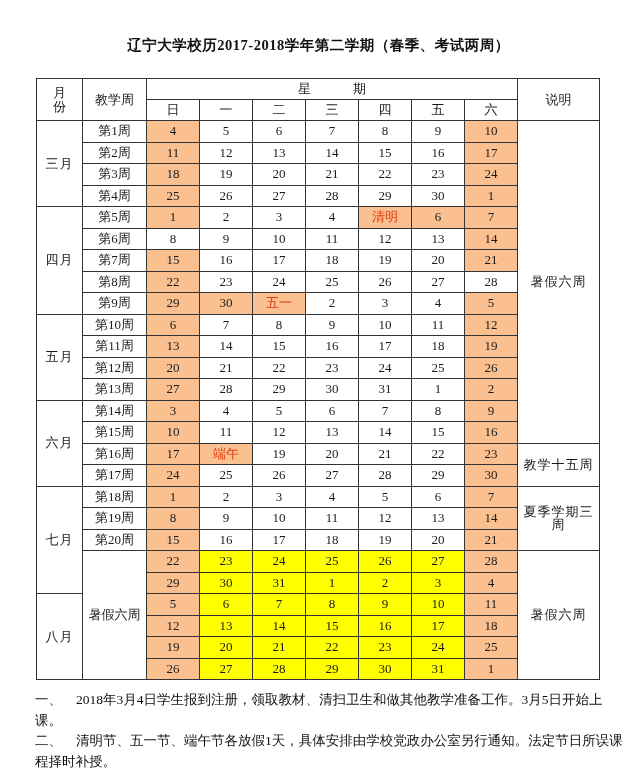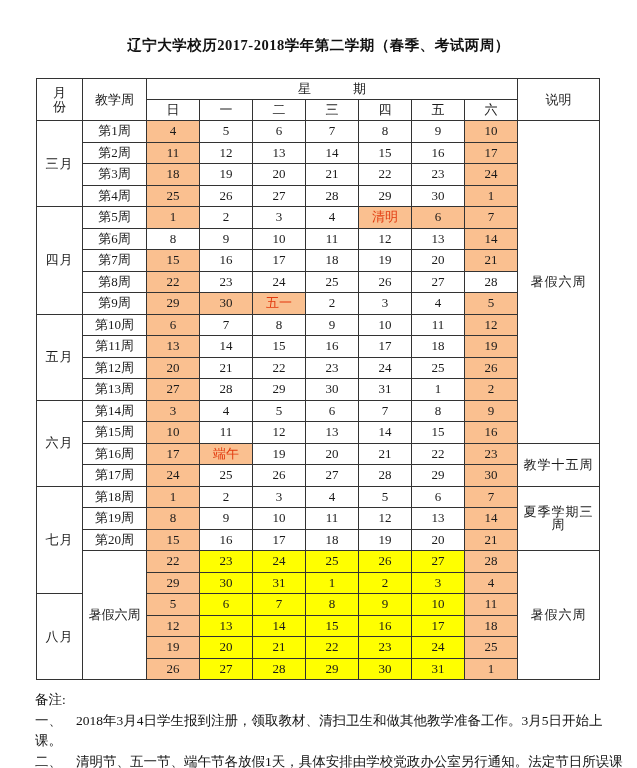--- a/index.html
+++ b/index.html
@@ -337,17 +337,16 @@
         <td style="background: rgb(255, 255, 0);">28</td>
         <td style="background: rgb(255, 255, 0);">29</td>
         <td style="background: rgb(255, 255, 0);">30</td>
         <td style="background: rgb(255, 255, 0);">31</td>
         <td style="background: rgb(250, 192, 144);">1</td>
       </tr>
     </tbody>
 </table>
 
 <div class="remarks">
-  <p class="rline">备注:</p>
   <p class="rline"><span class="marker">一、</span><span>2018年3月4日学生报到注册，领取教材、清扫卫生和做其他教学准备工作。3月5日开始上课。</span></p>
   <p class="rline"><span class="marker">二、</span><span>清明节、五一节、端午节各放假1天，具体安排由学校党政办公室另行通知。法定节日所误课程择时补授。</span></p>
 
 </div>
 
 </body></html>

